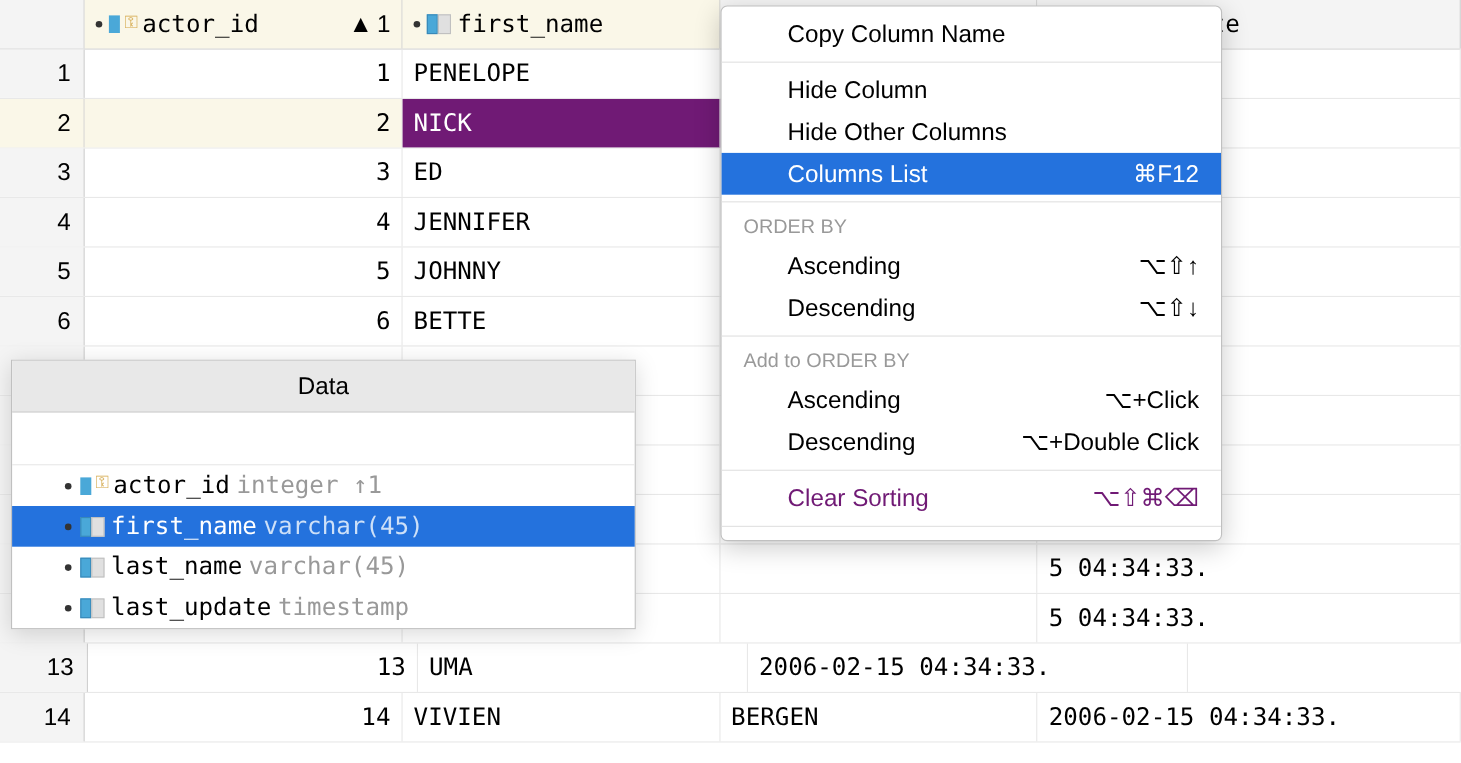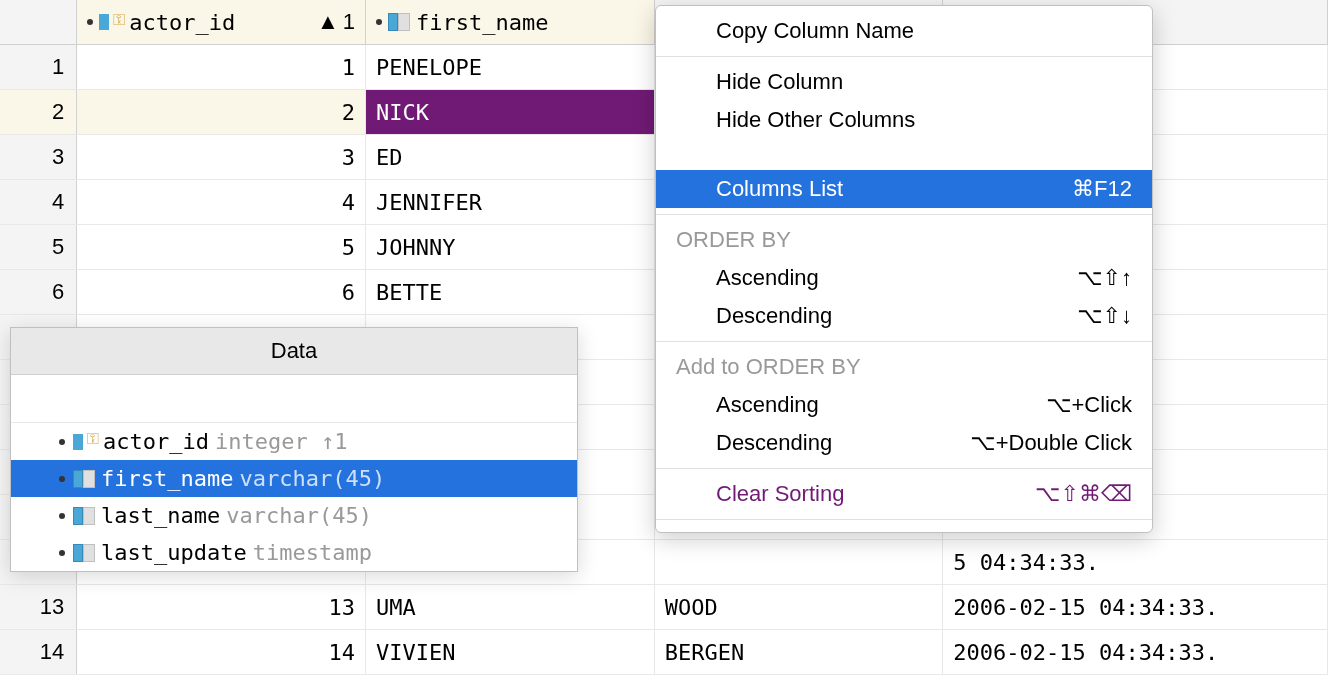--- a/index.html
+++ b/index.html
@@ -104,43 +104,43 @@
 .col-list-item.selected { background: #2472dd; color: #fff; }
 .col-list-name { font-family: "SF Mono", Menlo, monospace; }
 .col-list-type { color: #999; font-family: "SF Mono", Menlo, monospace; }
 .col-list-item.selected .col-list-type { color: #cde0f8; }
 
 
 .context-menu {
   position: absolute;
   top: 5px;
   left: 655px;
-  width: 498px;
+  width: 456px;
   background: #fff;
   border: 1px solid #c0c0c0;
   border-radius: 6px;
   box-shadow: 0 6px 24px rgba(0,0,0,0.2);
   z-index: 20;
   font-family: -apple-system, sans-serif;
   padding: 6px 0;
 }
 .menu-item {
   display: flex;
   align-items: center;
   padding: 6px 20px 6px 60px;
   font-size: 22px;
 }
-.menu-item.selected { background: #2472dd; color: #fff; margin-top: 31px; }
+.menu-item.selected { background: #2472dd; color: #fff; }
 .menu-item.disabled { color: #701a75; }
 .menu-shortcut { margin-left: auto; }
 .menu-sep { height: 1px; background: #e0e0e0; margin: 6px 0; }
 .menu-section {
   padding: 6px 20px;
   color: #999;
-  font-size: 22px;
+  font-size: 18px;
 }
 
 
 .icon-key {
   display: inline-flex;
   width: 24px;
   height: 20px;
   position: relative;
 }
 .icon-key::before {
@@ -307,21 +307,20 @@
         <div class="row-num-col"></div>
         <div class="cell cell-actor-id"></div>
         <div class="cell cell-first-name"></div>
         <div class="cell cell-last-name"></div>
         <div class="cell cell-last-update">5 04:34:33.</div>
       </div>
       <div class="data-row">
         <div class="row-num-col">13</div>
         <div class="cell cell-actor-id">13</div>
         <div class="cell cell-first-name">UMA</div>
-        <div class="cell cell-last-name">WOOD</div>
         <div class="cell cell-last-update">2006-02-15 04:34:33.</div>
       </div>
       <div class="data-row">
         <div class="row-num-col">14</div>
         <div class="cell cell-actor-id">14</div>
         <div class="cell cell-first-name">VIVIEN</div>
         <div class="cell cell-last-name">BERGEN</div>
         <div class="cell cell-last-update">2006-02-15 04:34:33.</div>
       </div>
     </div>

